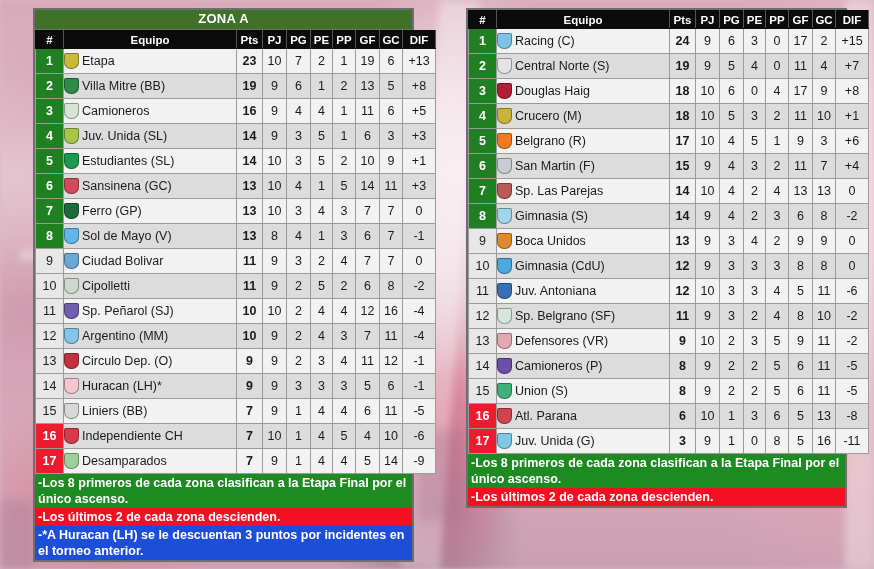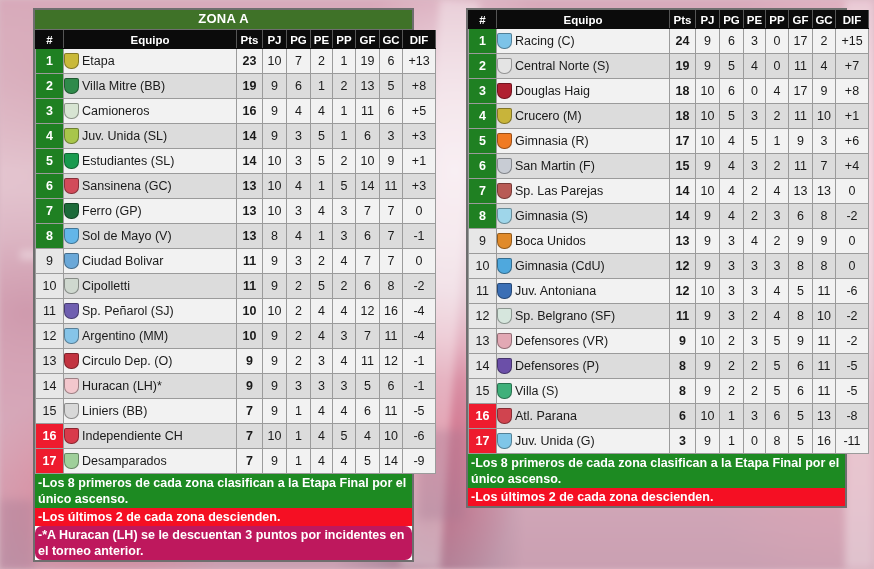--- a/index.html
+++ b/index.html
@@ -131,21 +131,21 @@
   .notes { border-top: 0; }
   .note {
     font-size: 12.5px;
     font-weight: bold;
     line-height: 16px;
     padding: 1px 2px 1px 3px;
     color: #ffffff;
   }
   .note.green { background: #1d8a22; }
   .note.red   { background: #f50f23; }
-  .note.black { background: #be185d; border-radius: 7px; }
+  .note.black { background: #1d4ed8; }
 </style>
 </head>
 <body>
 
 <div id="backdrop">
   <div class="streak" style="left:20px; top:250px; width:240px; height:10px;"></div>
   <div class="streak" style="left:420px; top:0px; width:40px; height:569px; transform:rotate(4deg);"></div>
   <div class="band" style="left:418px; top:430px; width:46px; height:90px;"></div>
   <div class="band" style="left:0px;   top:500px; width:34px; height:69px;"></div>
   <div class="streak" style="left:845px; top:0px; width:29px; height:569px;"></div>
@@ -574,21 +574,21 @@
           <td>2</td>
           <td>11</td>
           <td>10</td>
           <td>+1</td>
         </tr>
         <tr class="odd">
           <td class="pos qualify">5</td>
           <td class="team">
             <span class="team-inner">
               <span class="crest" style="background: rgb(240, 122, 34); border: 1px solid rgba(0, 0, 0, 0.35);"></span>
-              <span class="team-label">Gimnasia (R)</span>
+              <span class="team-label">Belgrano (R)</span>
             </span>
           </td>
           <td class="pts">17</td>
           <td>10</td>
           <td>4</td>
           <td>5</td>
           <td>1</td>
           <td>9</td>
           <td>3</td>
           <td>+6</td>
@@ -727,38 +727,38 @@
           <td>5</td>
           <td>9</td>
           <td>11</td>
           <td>-2</td>
         </tr>
         <tr class="even">
           <td class="pos">14</td>
           <td class="team">
             <span class="team-inner">
               <span class="crest" style="background: rgb(107, 79, 168); border: 1px solid rgba(0, 0, 0, 0.35);"></span>
-              <span class="team-label">Defensores (P)</span>
+              <span class="team-label">Camioneros (P)</span>
             </span>
           </td>
           <td class="pts">8</td>
           <td>9</td>
           <td>2</td>
           <td>2</td>
           <td>5</td>
           <td>6</td>
           <td>11</td>
           <td>-5</td>
         </tr>
         <tr class="odd">
           <td class="pos">15</td>
           <td class="team">
             <span class="team-inner">
               <span class="crest" style="background: rgb(63, 176, 122); border: 1px solid rgba(0, 0, 0, 0.35);"></span>
-              <span class="team-label">Villa (S)</span>
+              <span class="team-label">Union (S)</span>
             </span>
           </td>
           <td class="pts">8</td>
           <td>9</td>
           <td>2</td>
           <td>2</td>
           <td>5</td>
           <td>6</td>
           <td>11</td>
           <td>-5</td>

